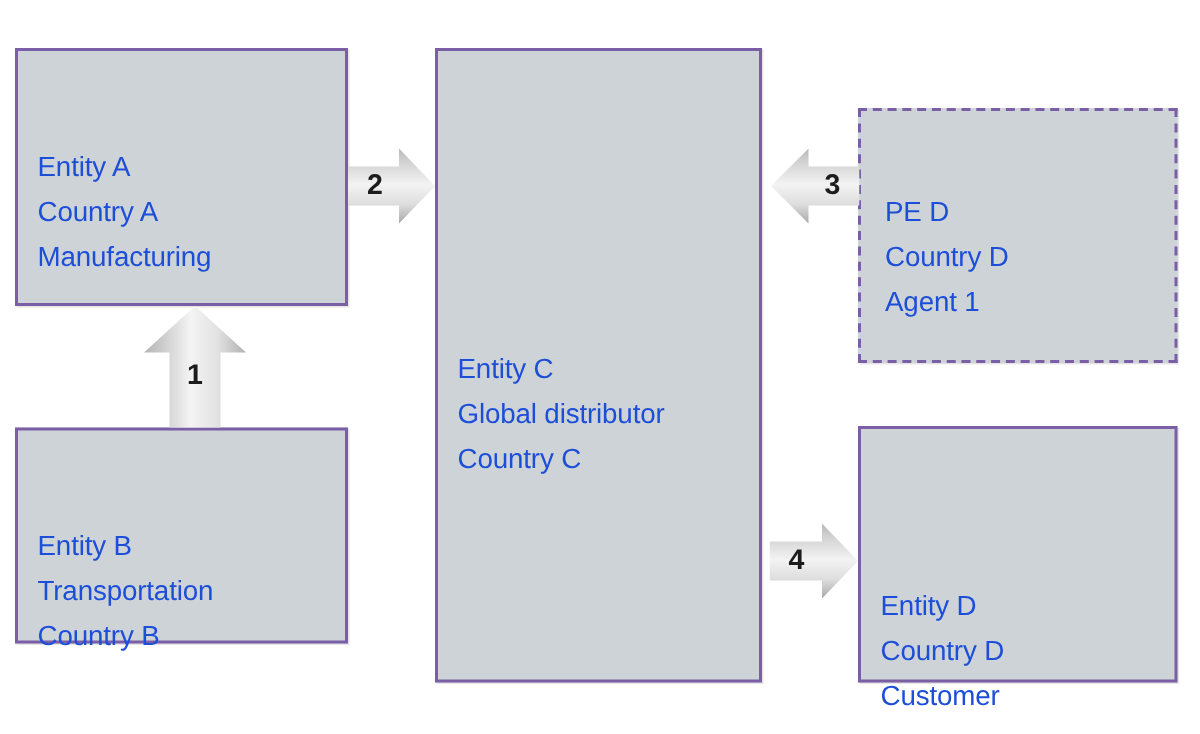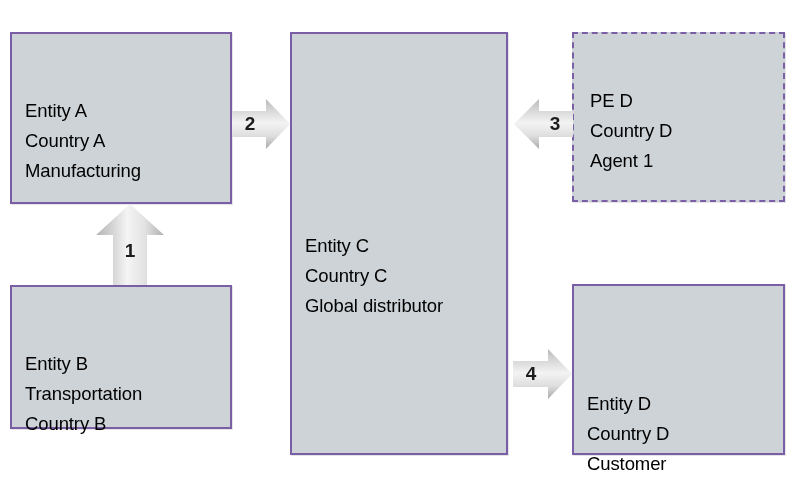--- a/index.html
+++ b/index.html
@@ -21,27 +21,28 @@
     position: absolute;
     background: #ced3d7;
     border: 2px solid #7a5fa6;
     box-sizing: border-box;
     box-shadow: 1px 1px 0 rgba(0,0,0,0.10);
   }
   .box.dashed {
     border-style: dashed;
     border-width: 2px;
     background: #ced3d7;
+    margin-top: 40px;
   }
   .box-text {
     position: absolute;
     left: 13px;
     font-size: 18.5px;
     line-height: 30px;
-    color: #000000;
+    color: #1d4ed8;
     letter-spacing: -0.1px;
     white-space: nowrap;
   }
   .box-text .ln { display: block; }
 
   
   #box-entity-a { left: 10px;  top: 32px;  width: 222px; height: 172px; }
   #box-entity-b { left: 10px;  top: 285px; width: 222px; height: 144px; }
   #box-entity-c { left: 290px; top: 32px;  width: 218px; height: 423px; }
   #box-pe-d     { left: 572px; top: 32px;  width: 213px; height: 170px; }
@@ -100,22 +101,22 @@
     <div class="box-text">
       <span class="ln">Entity B</span>
       <span class="ln">Transportation</span>
       <span class="ln">Country B</span>
     </div>
   </div>
 
   <div class="box" id="box-entity-c">
     <div class="box-text">
       <span class="ln">Entity C</span>
+      <span class="ln">Global distributor</span>
       <span class="ln">Country C</span>
-      <span class="ln">Global distributor</span>
     </div>
   </div>
 
   <div class="box dashed" id="box-pe-d">
     <div class="box-text">
       <span class="ln">PE D</span>
       <span class="ln">Country D</span>
       <span class="ln">Agent 1</span>
     </div>
   </div>

